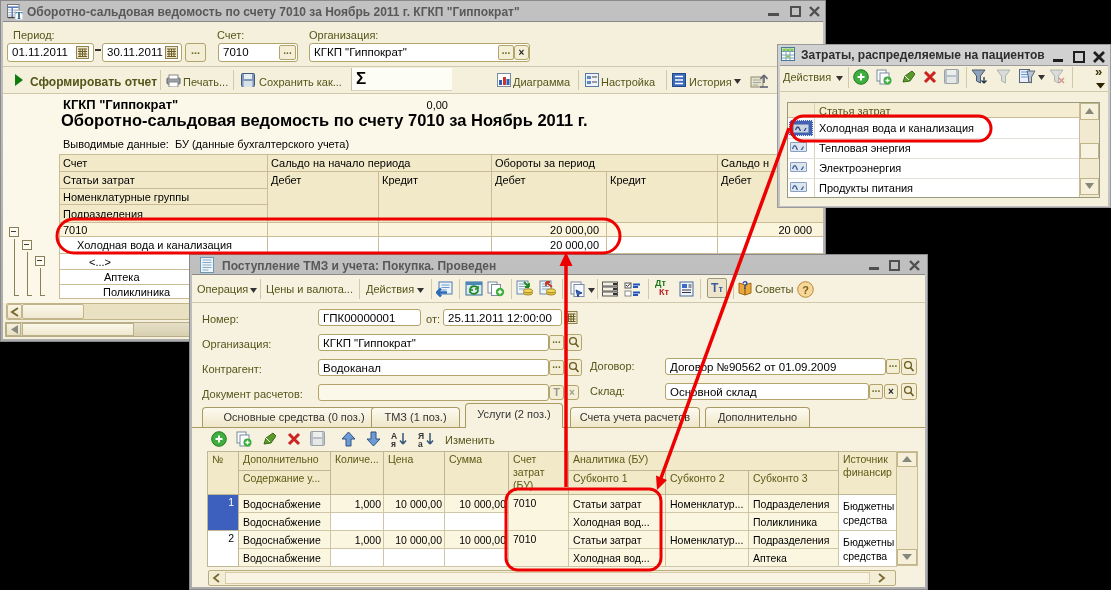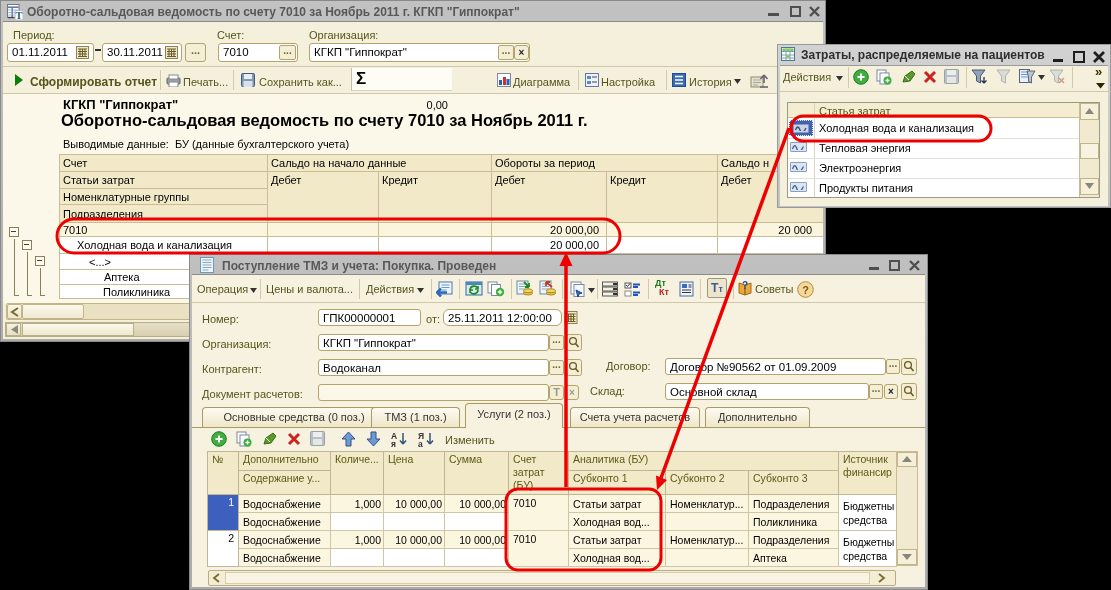--- a/index.html
+++ b/index.html
@@ -125,21 +125,21 @@
         <col style="width:208px">
         <col style="width:111px">
         <col style="width:113px">
         <col style="width:115px">
         <col style="width:111px">
         <col style="width:168px">
       </colgroup>
 <tbody>
         <tr style="height:17px">
           <td class="rh">Счет</td>
-          <td class="rh" colspan="2">Сальдо на начало данные</td>
+          <td class="rh" colspan="2">Сальдо на начало периода</td>
           <td class="rh" colspan="2">Обороты за период</td>
           <td class="rh">Сальдо н</td>
         </tr>
 <tr style="height:17px">
           <td class="rh">Статьи затрат</td>
           <td class="rh" rowspan="3" style="vertical-align:top;padding-top:2px;">Дебет</td>
           <td class="rh" rowspan="3" style="vertical-align:top;padding-top:2px;">Кредит</td>
           <td class="rh" rowspan="3" style="vertical-align:top;padding-top:2px;">Дебет</td>
           <td class="rh" rowspan="3" style="vertical-align:top;padding-top:2px;">Кредит</td>
           <td class="rh" rowspan="3" style="vertical-align:top;padding-top:2px;">Дебет</td>
@@ -441,21 +441,21 @@
 <div class="abs tbtxt" style="left:755px;top:283px;">Советы</div>
 <svg class="abs" style="left:797px;top:281px" width="17" height="17">
     <circle cx="8.5" cy="8.5" r="7.8" fill="#f8d898" stroke="#b8883a"></circle>
     <text x="8.5" y="12.5" font-size="11" font-weight="bold" fill="#7a5a1a" text-anchor="middle">?</text>
   </svg>
 <div class="abs" style="left:192px;top:302px;width:733px;height:1px;background:#cfc8ab;"></div>
 
 <div class="abs lbl" style="left:202px;top:313px;">Номер:</div>
 <div class="fld" style="left:318px;top:309px;width:103px;height:17px;">ГПК00000001</div>
 <div class="abs lbl" style="left:426px;top:313px;">от:</div>
-<div class="fld" style="left:443px;top:309px;width:119px;height:17px;border-radius:6px;">25.11.2011 12:00:00</div>
+<div class="fld" style="left:443px;top:309px;width:119px;height:17px;">25.11.2011 12:00:00</div>
 <svg class="abs" style="left:564px;top:311px" width="14" height="13" viewBox="0 0 13 13">
     <rect x="0.5" y="0.5" width="12" height="12" fill="#f0e8cc" stroke="#8f8050"></rect>
     <path d="M2 3h9M2 5.5h9M2 8h9M2 10.5h9M4 3v8M6.5 3v8M9 3v8" stroke="#6b5d25" stroke-width="1"></path>
   </svg>
 
 <div class="abs lbl" style="left:202px;top:338px;">Организация:</div>
 <div class="fld" style="left:318px;top:334px;width:231px;height:17px;">КГКП "Гиппократ"</div>
 <div class="btn3" style="left:549px;top:335px;width:15px;height:15px;font-size:10px;line-height:8px;border-radius:2px;">...</div>
 <svg class="abs" style="left:566px;top:334px" width="16" height="17">
     <rect x="0.5" y="0.5" width="15" height="16" rx="2" fill="#f4eed6" stroke="#b3a46b"></rect>
@@ -464,21 +464,21 @@
   </svg>
 
 <div class="abs lbl" style="left:202px;top:363px;">Контрагент:</div>
 <div class="fld" style="left:318px;top:359px;width:231px;height:17px;">Водоканал</div>
 <div class="btn3" style="left:549px;top:360px;width:15px;height:15px;font-size:10px;line-height:8px;border-radius:2px;">...</div>
 <svg class="abs" style="left:566px;top:359px" width="16" height="17">
     <rect x="0.5" y="0.5" width="15" height="16" rx="2" fill="#f4eed6" stroke="#b3a46b"></rect>
     <circle cx="7" cy="7" r="3.4" stroke="#6a5a20" fill="none" stroke-width="1.3"></circle>
     <path d="M9.5 9.5l3 3.5" stroke="#6a5a20" stroke-width="1.6"></path>
   </svg>
-<div class="abs lbl" style="left:590px;top:360px;margin-left:16px;">Договор:</div>
+<div class="abs lbl" style="left:590px;top:360px;">Договор:</div>
 <div class="fld" style="left:665px;top:358px;width:221px;height:17px;">Договор №90562 от 01.09.2009</div>
 <div class="btn3" style="left:886px;top:359px;width:14px;height:15px;font-size:10px;line-height:8px;border-radius:2px;">...</div>
 <svg class="abs" style="left:901px;top:358px" width="16" height="17">
     <rect x="0.5" y="0.5" width="15" height="16" rx="2" fill="#f4eed6" stroke="#b3a46b"></rect>
     <circle cx="7" cy="7" r="3.4" stroke="#6a5a20" fill="none" stroke-width="1.3"></circle>
     <path d="M9.5 9.5l3 3.5" stroke="#6a5a20" stroke-width="1.6"></path>
   </svg>
 
 <div class="abs lbl" style="left:202px;top:388px;">Документ расчетов:</div>
 <div class="fld" style="left:318px;top:384px;width:231px;height:17px;background:#fbf8ea;"></div>

